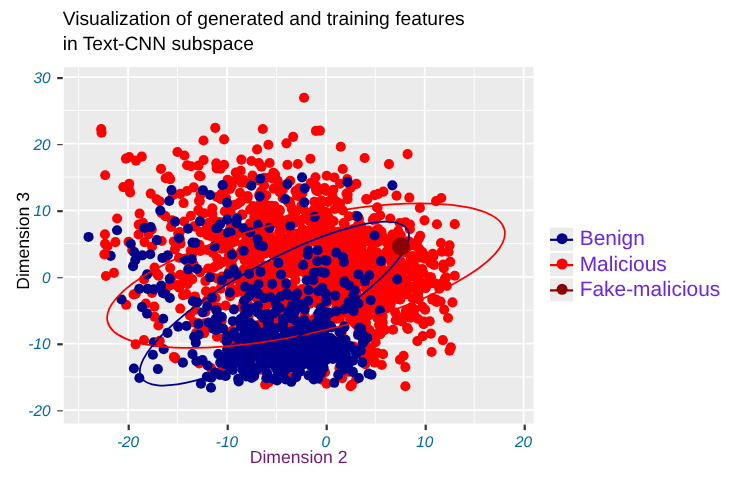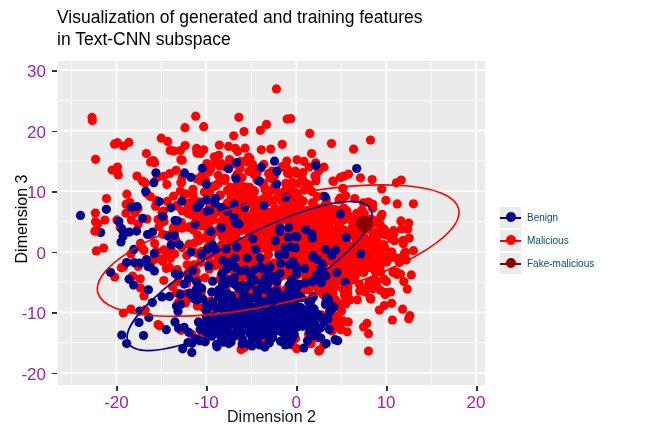--- a/index.html
+++ b/index.html
@@ -34,37 +34,38 @@
   }
   .panel svg{position:absolute;left:0;top:0;}
 
   
   .axis-title-x{
     position:absolute;
     left:58px; top:408px;
     width:427px;
     text-align:center;
     font-size:16px;
-    color:#0f172a;
+    color:#701a75;
   }
   .axis-title-y{
     position:absolute;
     left:-140px; top:210px;
     width:324px;
     text-align:center;
     font-size:16px;
     color:#000000;
     transform:rotate(-90deg);
     transform-origin:center center;
   }
   .tick-label{
     position:absolute;
-    font-size:17px;
-    color:#a21caf;
+    font-size:14px;
+    color:#0369a1;
     white-space:nowrap;
+    font-style:italic;
   }
   .tick-label.y{ text-align:right; }
   .tick-label.x{ text-align:center; }
   .tick-mark{
     position:absolute;
     background:#333333;
   }
 
   
   .legend{
@@ -85,22 +86,22 @@
   }
   .legend-key .bar{
     position:absolute;left:0;top:9.5px;
     width:21px;height:2px;
   }
   .legend-key .dot{
     position:absolute;left:5.5px;top:5px;
     width:10px;height:10px;border-radius:50%;
   }
   .legend-label{
-    font-size:10px;
-    color:#0c4a6e;
+    font-size:19px;
+    color:#6d28d9;
     white-space:nowrap;
   }
 </style>
 </head>
 <body>
 
 <div id="plot-root">
 
   <div class="chart-title">Visualization of generated and training features
 in Text-CNN subspace</div>

